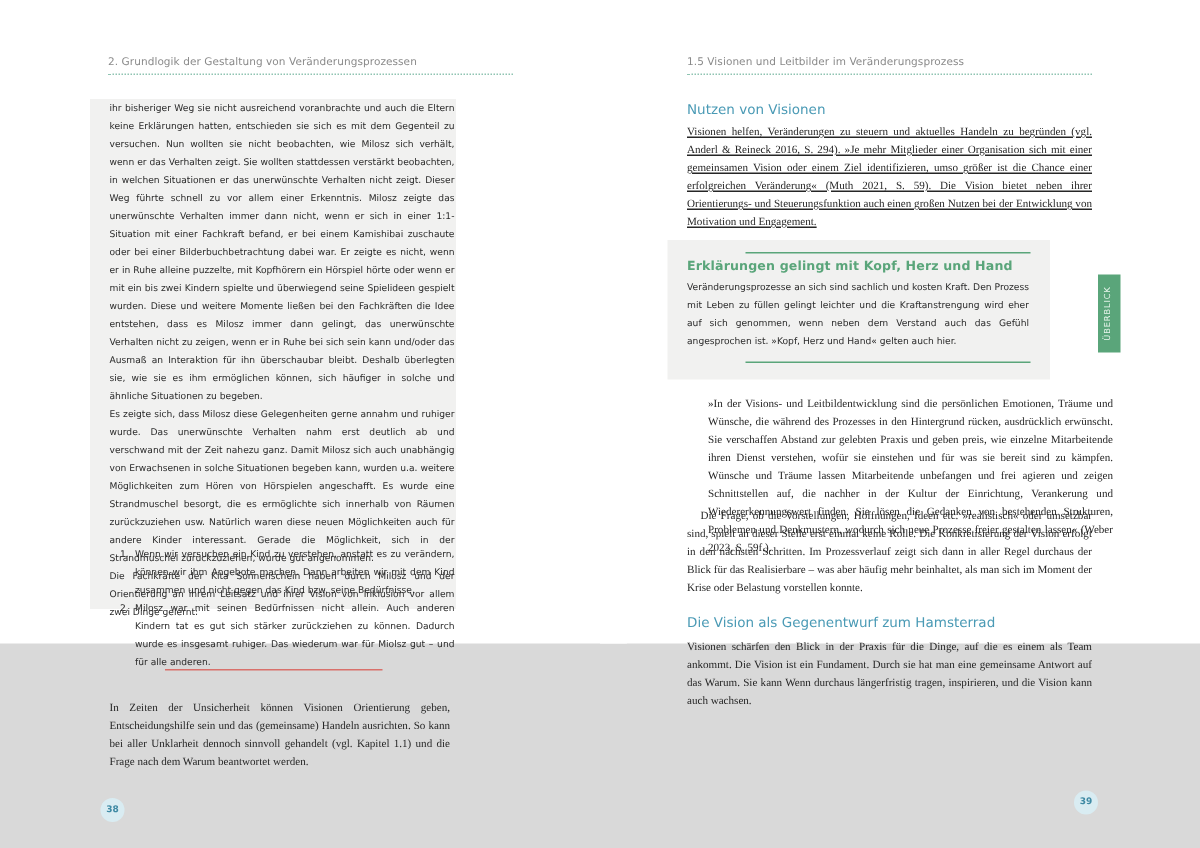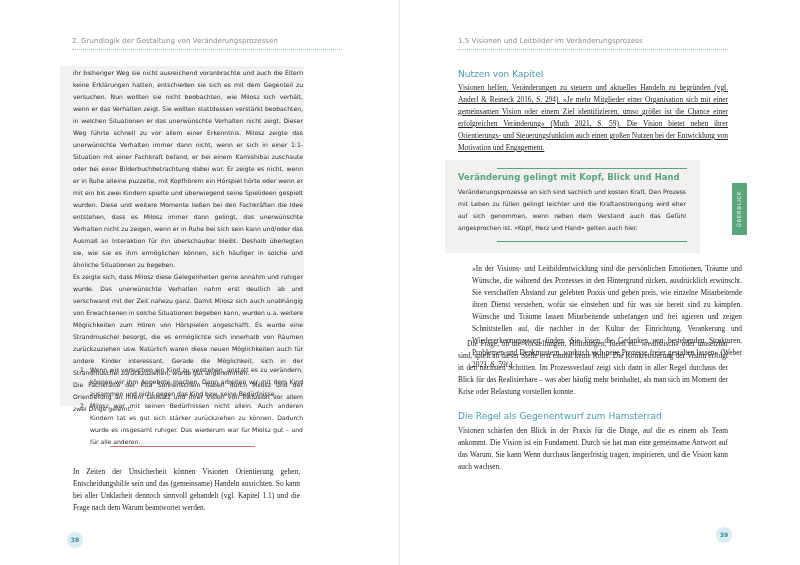--- a/index.html
+++ b/index.html
@@ -1,17 +1,17 @@
 <!DOCTYPE html>
 <html><head>
 <meta charset="utf-8">
 <style>
   html, body { margin:0; padding:0; }
   body { width:800px; height:565px; background:#d9d9d9; position:relative; overflow:hidden; font-family:"DejaVu Sans", sans-serif; }
-  .page { position:absolute; top:0; height:565px; background:#ffffff; }
+  .page { position:absolute; top:0; height:429px; background:#ffffff;padding-left:18px; }
   .page.left { left:0; width:399px; border-right:1px solid #e6e6e6; }
   .page.right { left:400px; width:400px; }
   .running-head { position:absolute; top:37px; font-size:7px; color:#8a8a8a; font-family:"DejaVu Sans", sans-serif; letter-spacing:0.05px; padding-bottom:4px; border-bottom:1px dotted #8fc4b2; }
   .left .running-head { left:72px; width:270px; }
   .right .running-head { left:58px; width:270px; }
 
   .gray-box { position:absolute; background:#f1f1f0; }
   .left .gray-box { left:60px; top:66px; width:244px; height:340px; }
 
   .sans-text { font-family:"DejaVu Sans", sans-serif; font-size:6.1px; line-height:12px; color:#2b2b2b; text-align:justify; }
@@ -61,30 +61,30 @@
     <li><span class="num">1.</span><span>Wenn wir versuchen ein Kind zu verstehen, anstatt es zu verändern, können wir ihm Angebote machen. Dann arbeiten wir mit dem Kind zusammen und nicht gegen das Kind bzw. seine Bedürfnisse.</span></li>
     <li><span class="num">2.</span><span>Milosz war mit seinen Bedürfnissen nicht allein. Auch anderen Kindern tat es gut sich stärker zurückziehen zu können. Dadurch wurde es insgesamt ruhiger. Das wiederum war für Miolsz gut – und für alle anderen.</span></li>
   </ol>
   <div class="red-rule"></div>
   <div class="after-box serif-text">In Zeiten der Unsicherheit können Visionen Orientierung geben, Entscheidungshilfe sein und das (gemeinsame) Handeln ausrichten. So kann bei aller Unklarheit dennoch sinnvoll gehandelt (vgl. Kapitel 1.1) und die Frage nach dem Warum beantwortet werden.</div>
   <div class="page-num">38</div>
 </div>
 
 <div class="page right">
   <div class="running-head">1.5   Visionen und Leitbilder im Veränderungsprozess</div>
-  <div class="h-teal h1">Nutzen von Kapitel</div>
+  <div class="h-teal h1">Nutzen von Visionen</div>
   <div class="p1 serif-text">Visionen helfen, Veränderungen zu steuern und aktuelles Handeln zu begründen (vgl. Anderl &amp; Reineck 2016, S. 294). »Je mehr Mitglieder einer Organisation sich mit einer gemeinsamen Vision oder einem Ziel identifizieren, umso größer ist die Chance einer erfolgreichen Veränderung« (Muth 2021, S. 59). Die Vision bietet neben ihrer Orientierungs- und Steuerungsfunktion auch einen großen Nutzen bei der Entwicklung von Motivation und Engagement.</div>
 
   <div class="gray-box ov-box"></div>
   <div class="green-rule gr1"></div>
-  <div class="h-green">Veränderung gelingt mit Kopf, Blick und Hand</div>
+  <div class="h-green">Erklärungen gelingt mit Kopf, Herz und Hand</div>
   <div class="ov-text sans-text">Veränderungsprozesse an sich sind sachlich und kosten Kraft. Den Prozess mit Leben zu füllen gelingt leichter und die Kraftanstrengung wird eher auf sich genommen, wenn neben dem Verstand auch das Gefühl angesprochen ist. »Kopf, Herz und Hand« gelten auch hier.</div>
   <div class="green-rule gr2"></div>
   <div class="ov-tab">
       <span>ÜBERBLICK</span>
     </div>
 
   <div class="p2 serif-text">»In der Visions- und Leitbildentwicklung sind die persönlichen Emotionen, Träume und Wünsche, die während des Prozesses in den Hintergrund rücken, ausdrücklich erwünscht. Sie verschaffen Abstand zur gelebten Praxis und geben preis, wie einzelne Mitarbeitende ihren Dienst verstehen, wofür sie einstehen und für was sie bereit sind zu kämpfen. Wünsche und Träume lassen Mitarbeitende unbefangen und frei agieren und zeigen Schnittstellen auf, die nachher in der Kultur der Einrichtung, Verankerung und Wiedererkennungswert finden. Sie lösen die Gedanken von bestehenden Strukturen, Problemen und Denkmustern, wodurch sich neue Prozesse freier gestalten lassen« (Weber 2023, S. 59f.).</div>
   <div class="p3 serif-text">Die Frage, ob die Vorstellungen, Hoffnungen, Ideen etc. »realistisch« oder umsetzbar sind, spielt an dieser Stelle erst einmal keine Rolle. Die Konkretisierung der Vision erfolgt in den nächsten Schritten. Im Prozessverlauf zeigt sich dann in aller Regel durchaus der Blick für das Realisierbare – was aber häufig mehr beinhaltet, als man sich im Moment der Krise oder Belastung vorstellen konnte.</div>
-  <div class="h-teal h2">Die Regel als Gegenentwurf zum Hamsterrad</div>
+  <div class="h-teal h2">Die Vision als Gegenentwurf zum Hamsterrad</div>
   <div class="p4 serif-text">Visionen schärfen den Blick in der Praxis für die Dinge, auf die es einem als Team ankommt. Die Vision ist ein Fundament. Durch sie hat man eine gemeinsame Antwort auf das Warum. Sie kann Wenn durchaus längerfristig tragen, inspirieren, und die Vision kann auch wachsen.</div>
   <div class="page-num">39</div>
 </div>
 
 </body></html>

